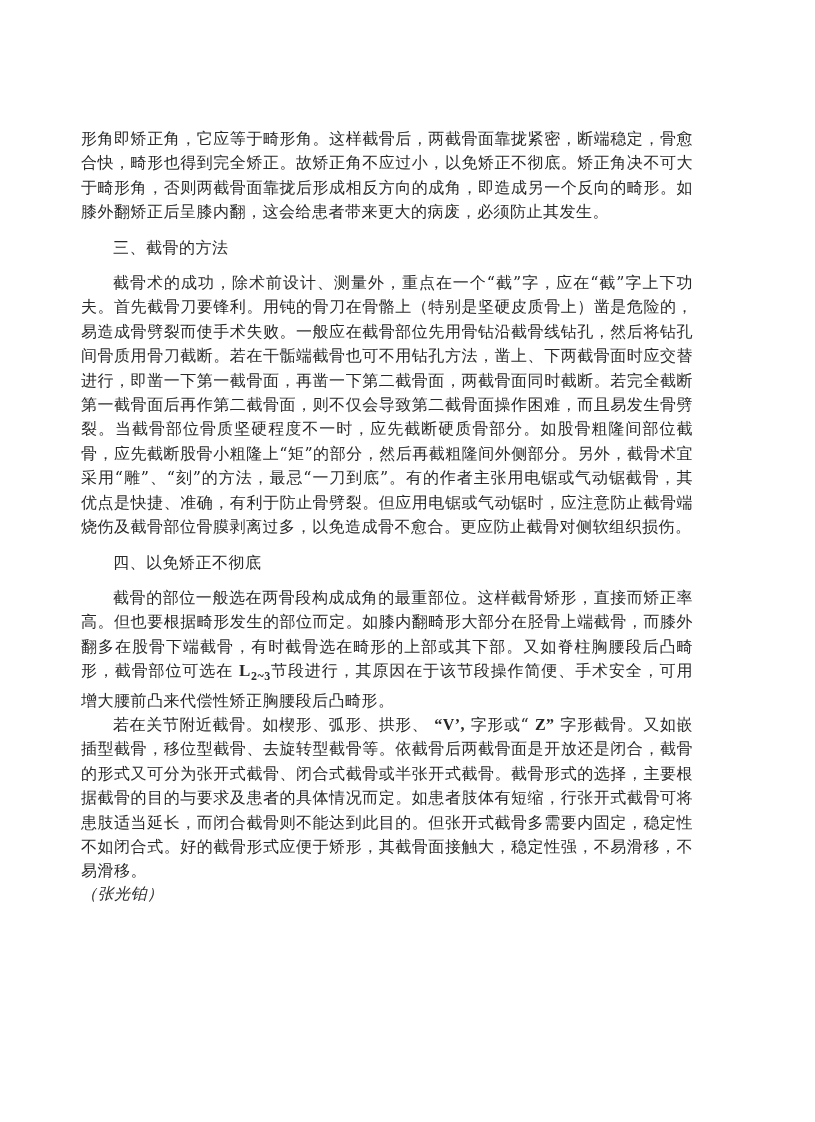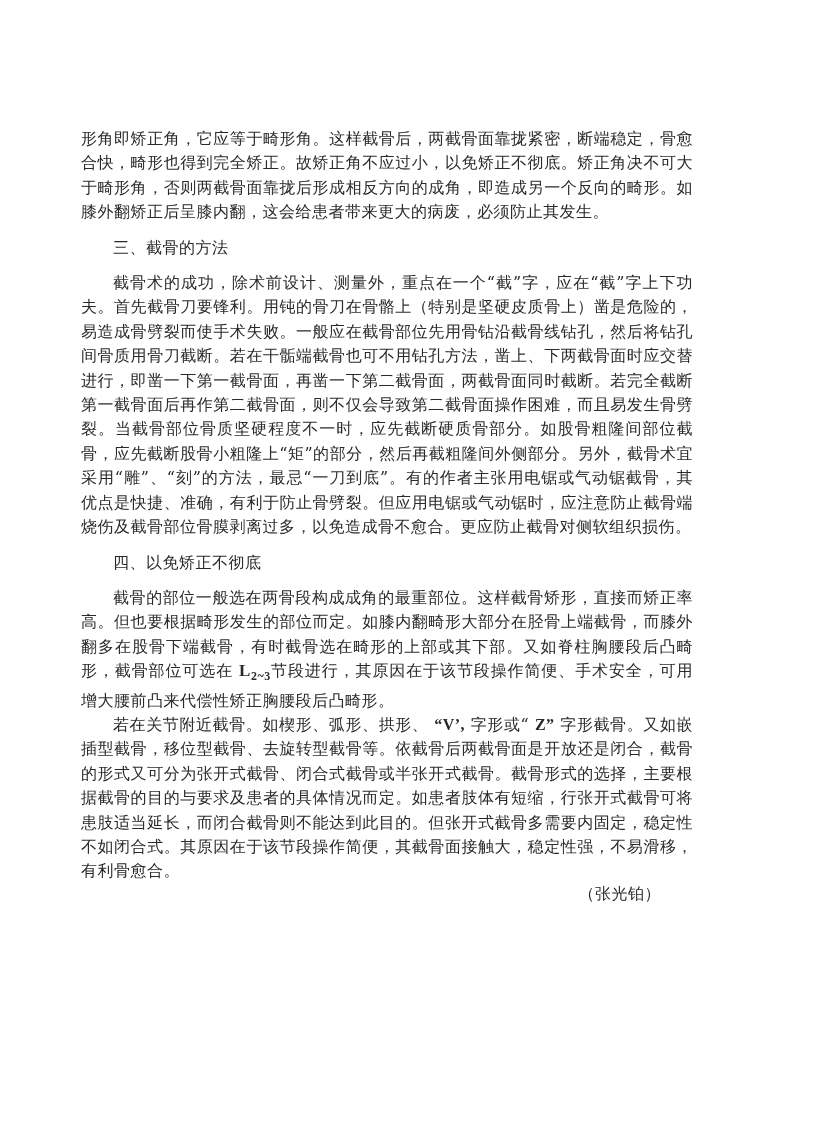--- a/index.html
+++ b/index.html
@@ -13,34 +13,34 @@
     font-size: 16px; line-height: 24.4px; letter-spacing: 0.5px;
     text-align: justify;
   }
   .page p { margin: 0; }
   .para { text-indent: 32px; }
   .para.first { text-indent: 0; margin-top: 19px; }
   .heading { text-indent: 32px; margin-top: 11px !important; margin-bottom: 11px !important; }
   .sub { font-family: "Liberation Serif", serif; font-weight: bold; font-size: 17px; }
   .sub small { font-size: 12px; vertical-align: -4px; font-weight: bold; }
   .quoted { font-family: "Liberation Serif", serif; font-weight: bold; }
-  .signature { text-align: right; padding-right: 32px; margin-top: -2px !important; }
+  .signature { text-align: left; padding-right: 32px; margin-top: -2px !important; font-style: italic; }
 </style>
 </head>
 <body>
 
 <div class="page">
   <p class="para first">形角即矫正角，它应等于畸形角。这样截骨后，两截骨面靠拢紧密，断端稳定，骨愈合快，畸形也得到完全矫正。故矫正角不应过小，以免矫正不彻底。矫正角决不可大于畸形角，否则两截骨面靠拢后形成相反方向的成角，即造成另一个反向的畸形。如膝外翻矫正后呈膝内翻，这会给患者带来更大的病废，必须防止其发生。</p>
 
   <p class="heading">三、截骨的方法</p>
 
   <p class="para">截骨术的成功，除术前设计、测量外，重点在一个“截”字，应在“截”字上下功夫。首先截骨刀要锋利。用钝的骨刀在骨骼上（特别是坚硬皮质骨上）凿是危险的，易造成骨劈裂而使手术失败。一般应在截骨部位先用骨钻沿截骨线钻孔，然后将钻孔间骨质用骨刀截断。若在干骺端截骨也可不用钻孔方法，凿上、下两截骨面时应交替进行，即凿一下第一截骨面，再凿一下第二截骨面，两截骨面同时截断。若完全截断第一截骨面后再作第二截骨面，则不仅会导致第二截骨面操作困难，而且易发生骨劈裂。当截骨部位骨质坚硬程度不一时，应先截断硬质骨部分。如股骨粗隆间部位截骨，应先截断股骨小粗隆上“矩”的部分，然后再截粗隆间外侧部分。另外，截骨术宜采用“雕”、“刻”的方法，最忌“一刀到底”。有的作者主张用电锯或气动锯截骨，其优点是快捷、准确，有利于防止骨劈裂。但应用电锯或气动锯时，应注意防止截骨端烧伤及截骨部位骨膜剥离过多，以免造成骨不愈合。更应防止截骨对侧软组织损伤。</p>
 
   <p class="heading">四、以免矫正不彻底</p>
 
 
 
   <p class="para"><span>截骨的部位一般选在两骨段构成成角的最重部位。这样截骨矫形，直接而矫正率高。但也要根据畸形发生的部位而定。如膝内翻畸形大部分在胫骨上端截骨，而膝外翻多在股骨下端截骨，有时截骨选在畸形的上部或其下部。又如脊柱胸腰段后凸畸形，截骨部位可选在 </span><span class="sub"><span>L</span><small>2~3</small></span><span>节段进行，其原因在于该节段操作简便、手术安全，可用增大腰前凸来代偿性矫正胸腰段后凸畸形。</span></p>
 
-  <p class="para"><span>若在关节附近截骨。如楔形、弧形、拱形、 </span><span class="quoted">“V’,</span><span> 字形或“ </span><span class="quoted">Z”</span><span> 字形截骨。又如嵌插型截骨，移位型截骨、去旋转型截骨等。依截骨后两截骨面是开放还是闭合，截骨的形式又可分为张开式截骨、闭合式截骨或半张开式截骨。截骨形式的选择，主要根据截骨的目的与要求及患者的具体情况而定。如患者肢体有短缩，行张开式截骨可将患肢适当延长，而闭合截骨则不能达到此目的。但张开式截骨多需要内固定，稳定性不如闭合式。其原因在于该节段操作简便，其截骨面接触大，稳定性强，不易滑移，有利骨愈合。</span></p>
+  <p class="para"><span>若在关节附近截骨。如楔形、弧形、拱形、 </span><span class="quoted">“V’,</span><span> 字形或“ </span><span class="quoted">Z”</span><span> 字形截骨。又如嵌插型截骨，移位型截骨、去旋转型截骨等。依截骨后两截骨面是开放还是闭合，截骨的形式又可分为张开式截骨、闭合式截骨或半张开式截骨。截骨形式的选择，主要根据截骨的目的与要求及患者的具体情况而定。如患者肢体有短缩，行张开式截骨可将患肢适当延长，而闭合截骨则不能达到此目的。但张开式截骨多需要内固定，稳定性不如闭合式。好的截骨形式应便于矫形，其截骨面接触大，稳定性强，不易滑移，不易滑移。</span></p>
 
   <p class="signature">（张光铂）</p>
 </div>
 
 </body></html>

